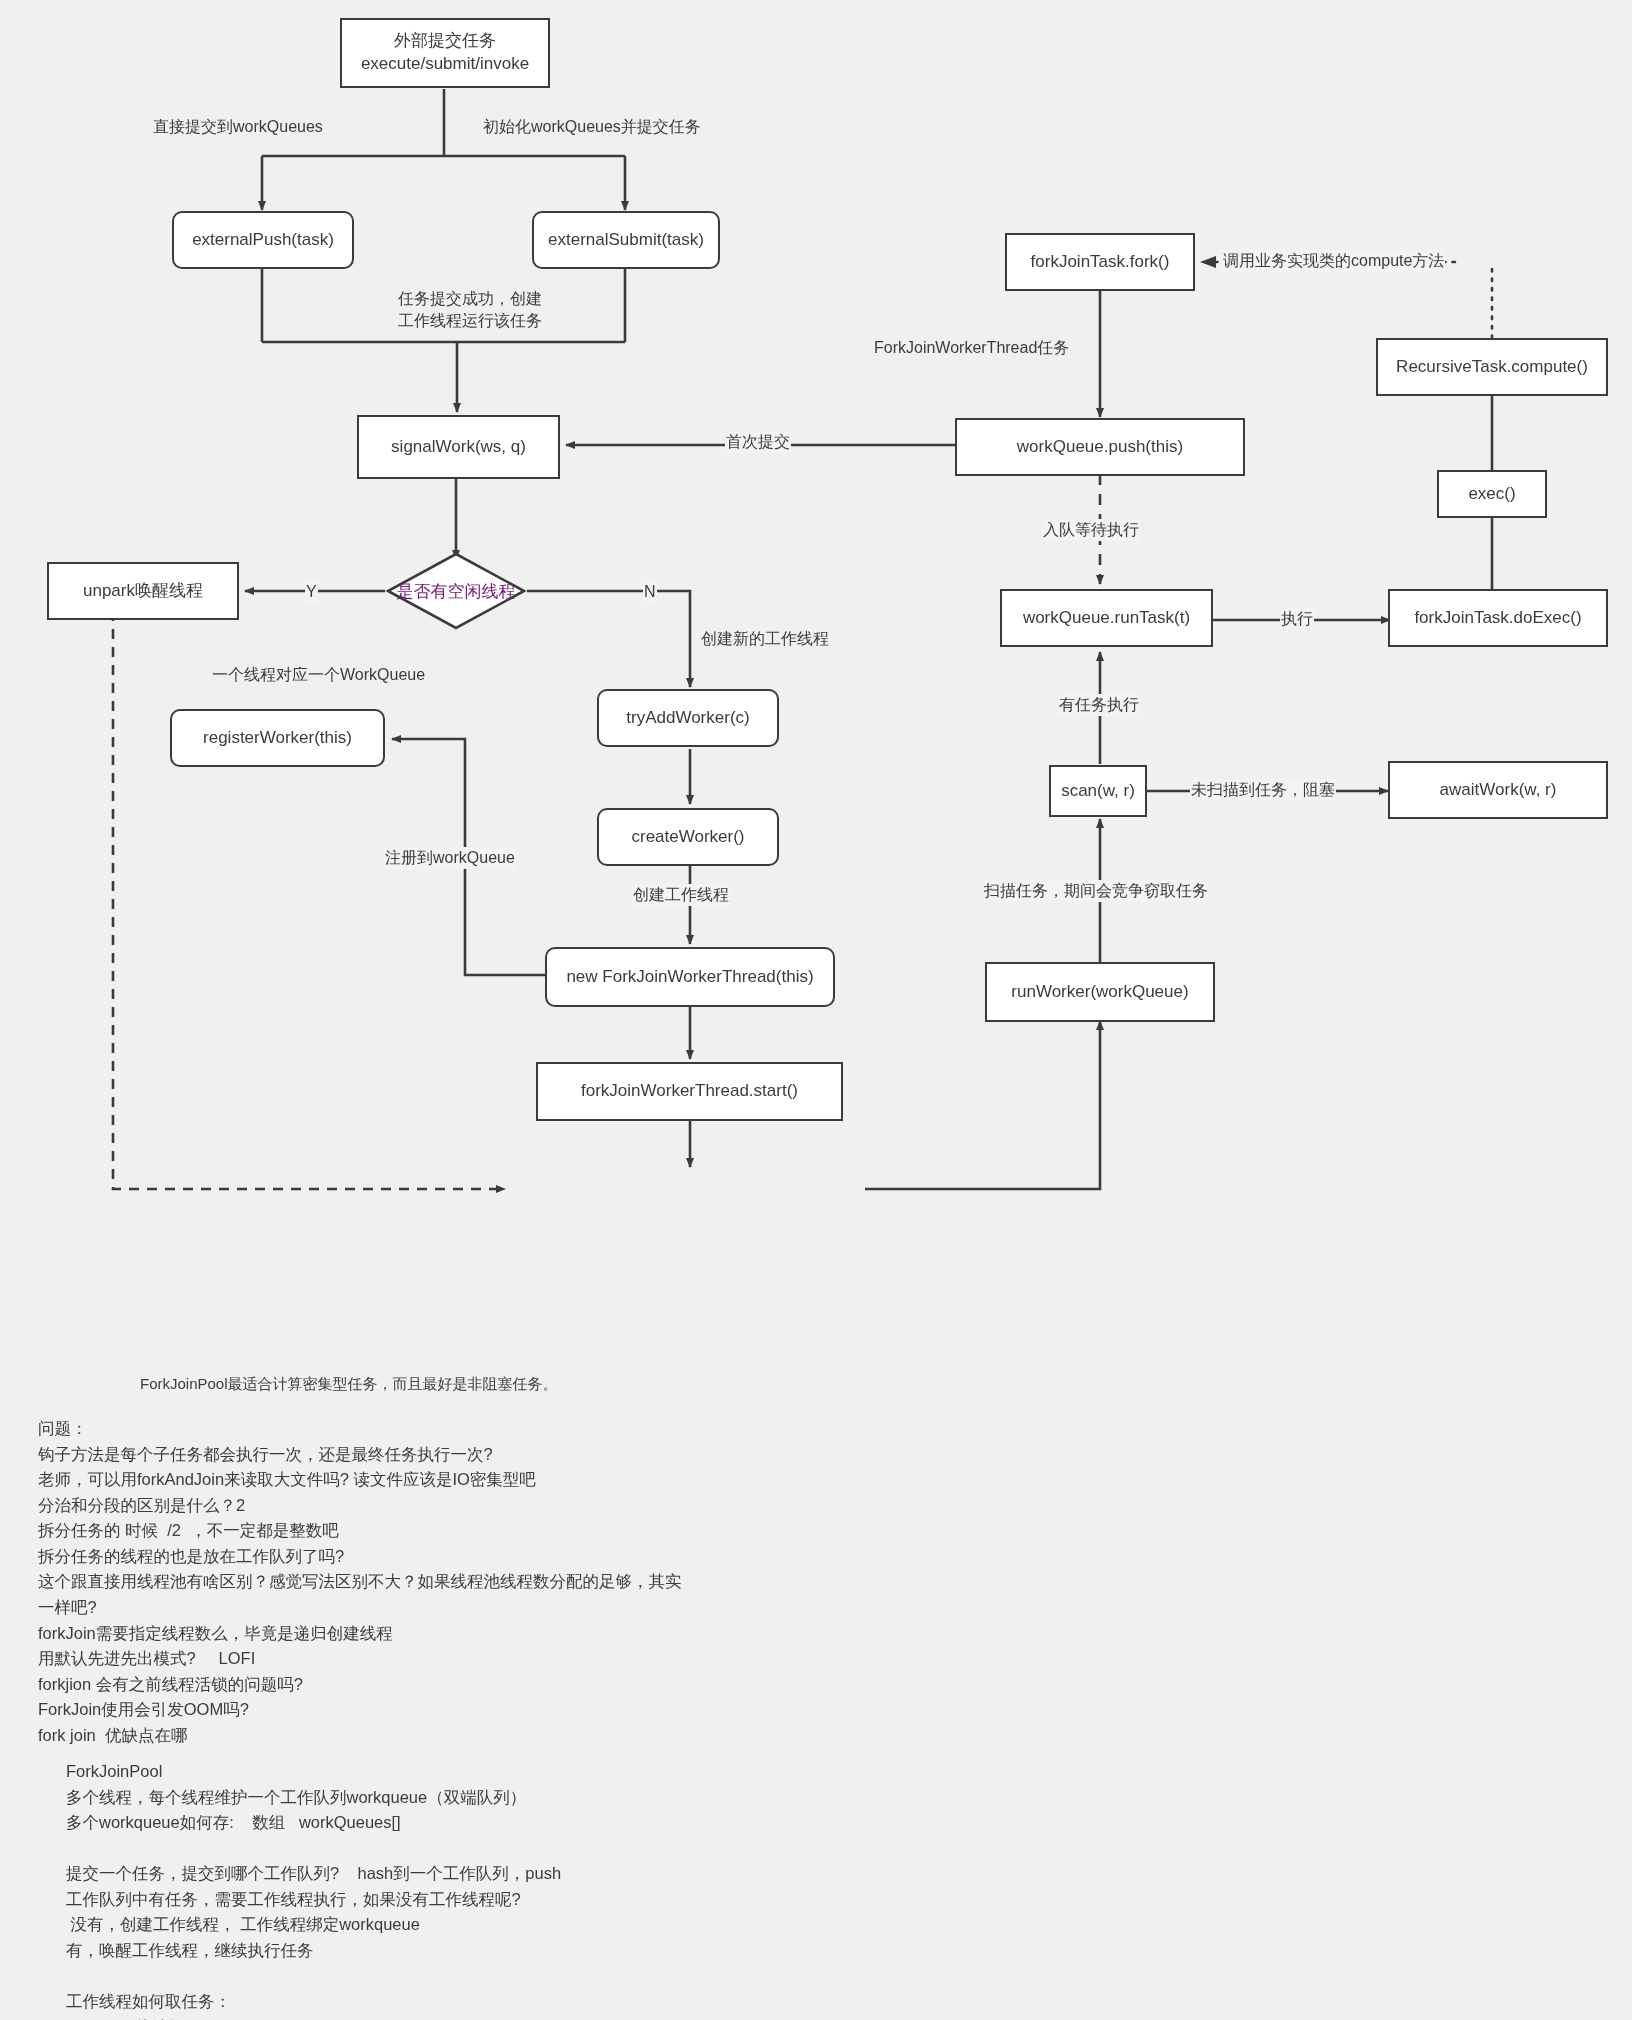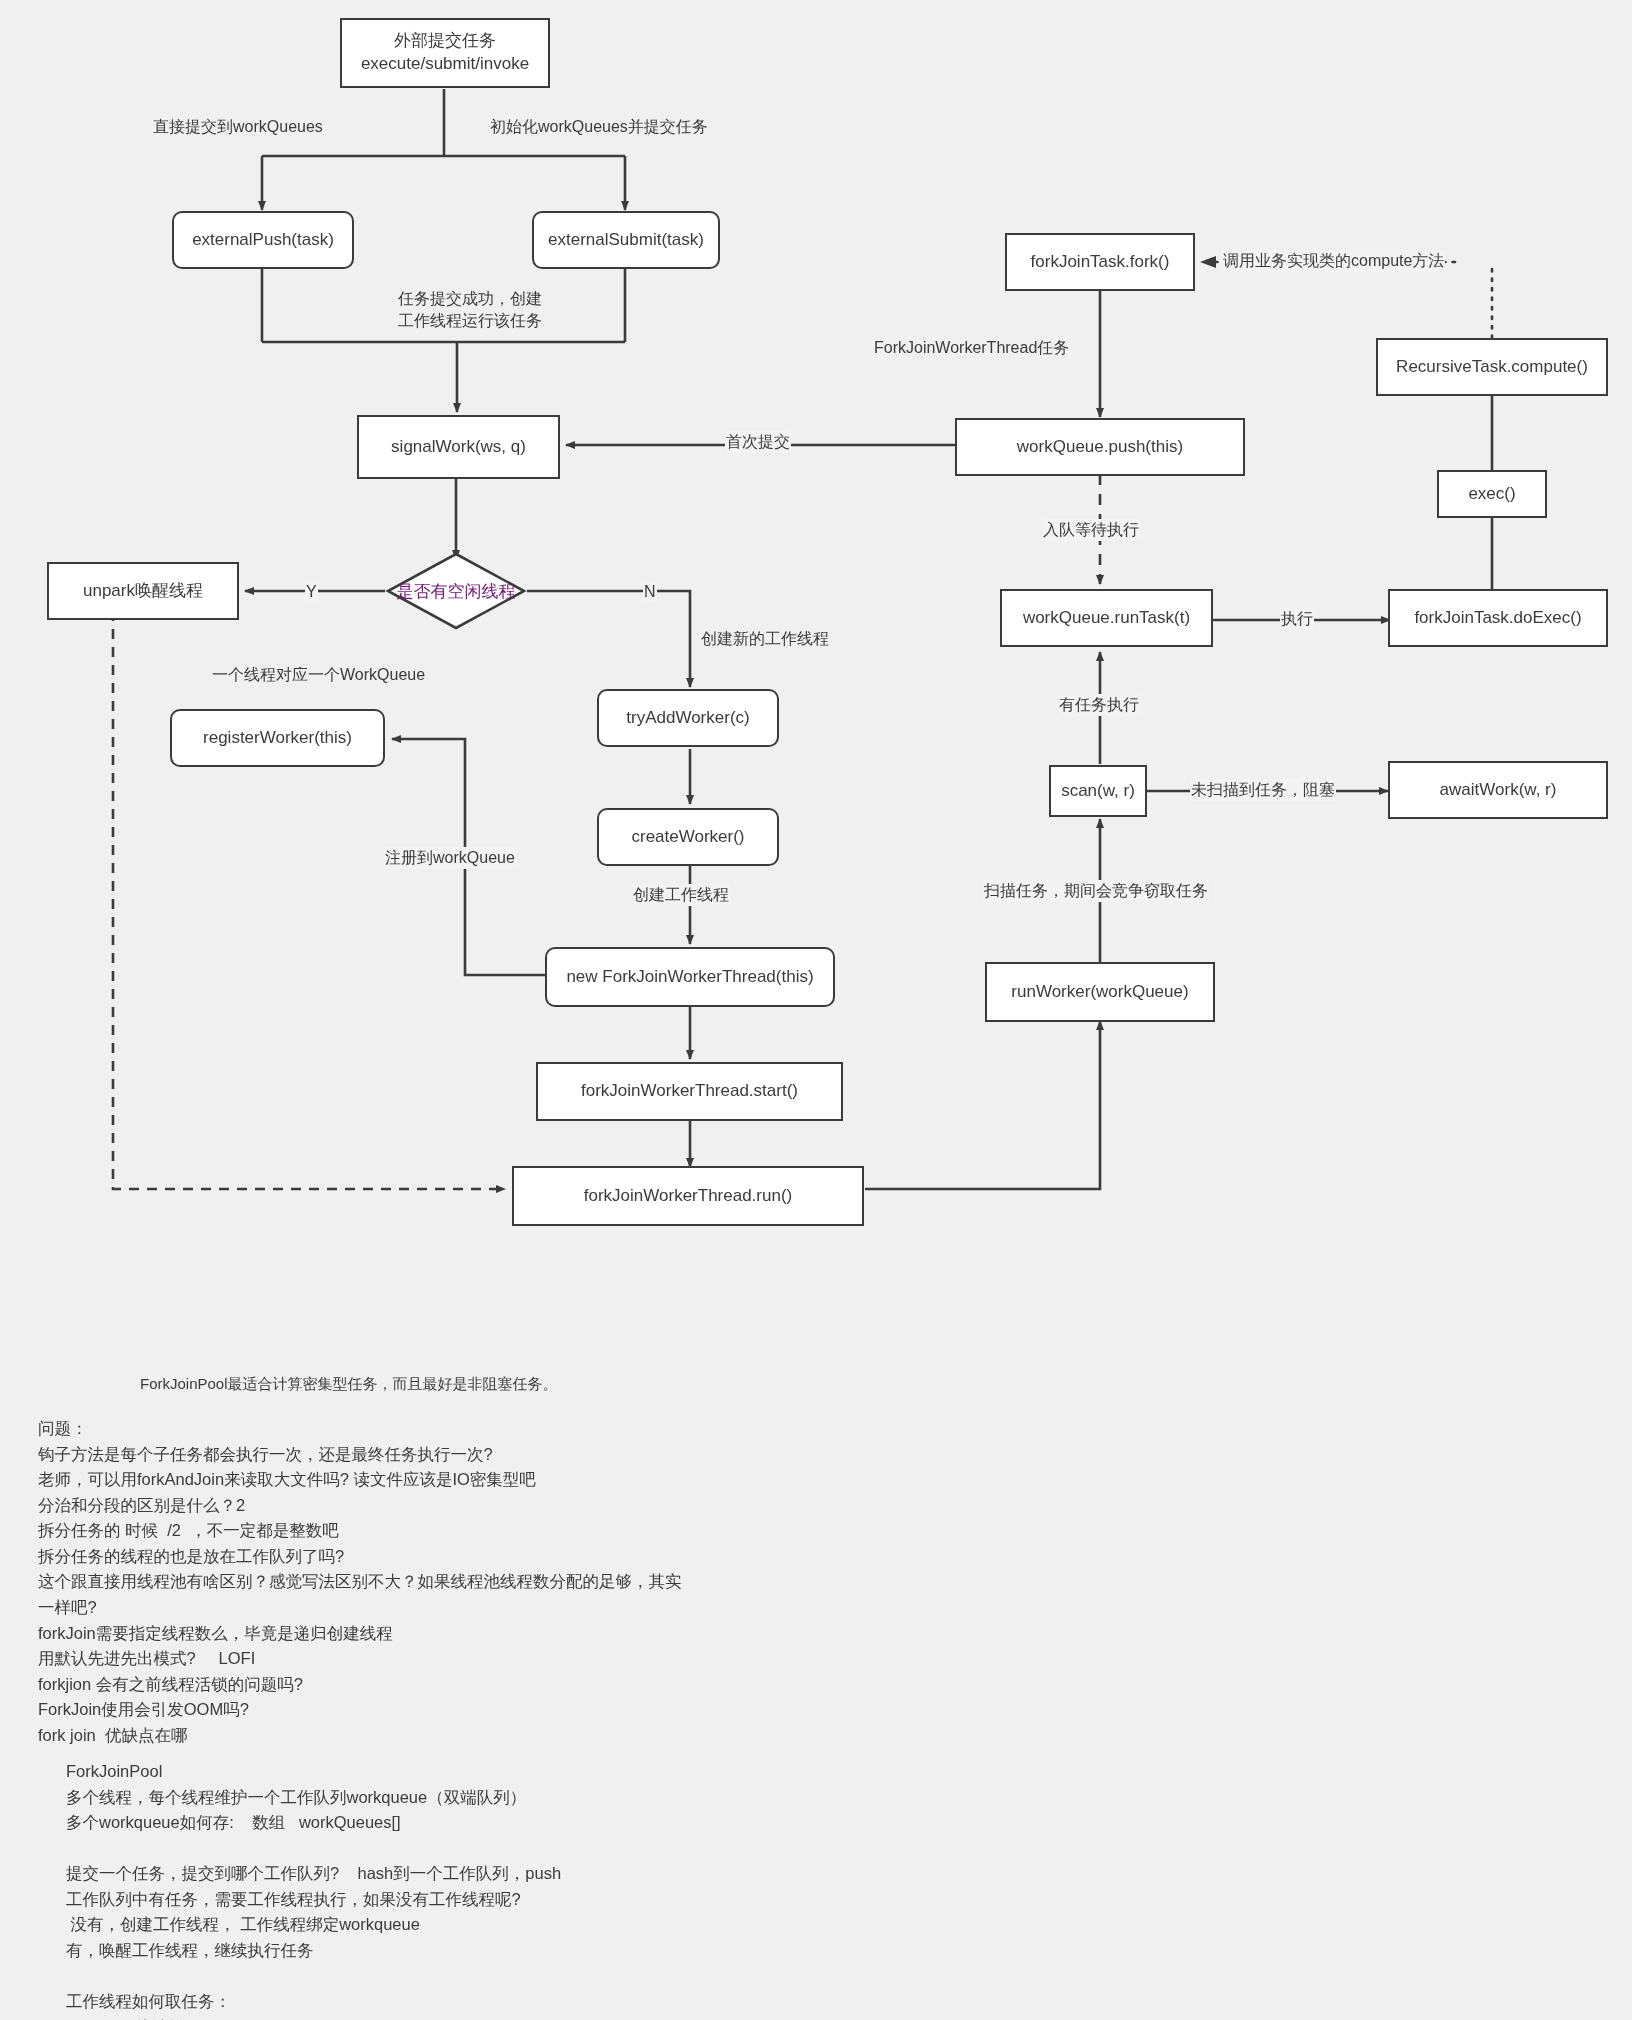--- a/index.html
+++ b/index.html
@@ -178,23 +178,20 @@
   </div>
 
   <div class="node rounded" style="left:545px; top:943px; width:290px; height:60px;">
     <span>new ForkJoinWorkerThread(this)</span>
   </div>
 
   <div class="node sharp" style="left:536px; top:1058px; width:307px; height:59px;">
     <span>forkJoinWorkerThread.start()</span>
   </div>
 
-  <div class="node sharp" style="left:512px; top:1162px; width:352px; height:60px;">
-    <span>forkJoinWorkerThread.run()</span>
-  </div>
 
   <div class="node sharp" style="left:1005px; top:229px; width:190px; height:58px;">
     <span>forkJoinTask.fork()</span>
   </div>
 
   <div class="node sharp" style="left:955px; top:414px; width:290px; height:58px;">
     <span>workQueue.push(this)</span>
   </div>
 
   <div class="node sharp" style="left:1376px; top:334px; width:232px; height:58px;">
@@ -220,21 +217,21 @@
   <div class="node sharp" style="left:1388px; top:757px; width:220px; height:58px;">
     <span>awaitWork(w, r)</span>
   </div>
 
   <div class="node sharp" style="left:985px; top:958px; width:230px; height:60px;">
     <span>runWorker(workQueue)</span>
   </div>
 
   <div class="edge-label plain" style="left:152px; top:112px;">直接提交到workQueues</div>
 
-  <div class="edge-label plain" style="left:482px; top:112px;margin-left:7px;">初始化workQueues并提交任务</div>
+  <div class="edge-label plain" style="left:482px; top:112px;">初始化workQueues并提交任务</div>
 
   <div class="edge-label plain center" style="left:369px; top:284px; width:200px;">任务提交成功，创建
 工作线程运行该任务</div>
 
   <div class="edge-label" style="left:305px; top:577px;">Y</div>
 
   <div class="edge-label" style="left:643px; top:577px;">N</div>
 
   <div class="edge-label plain" style="left:700px; top:624px;">创建新的工作线程</div>
 

